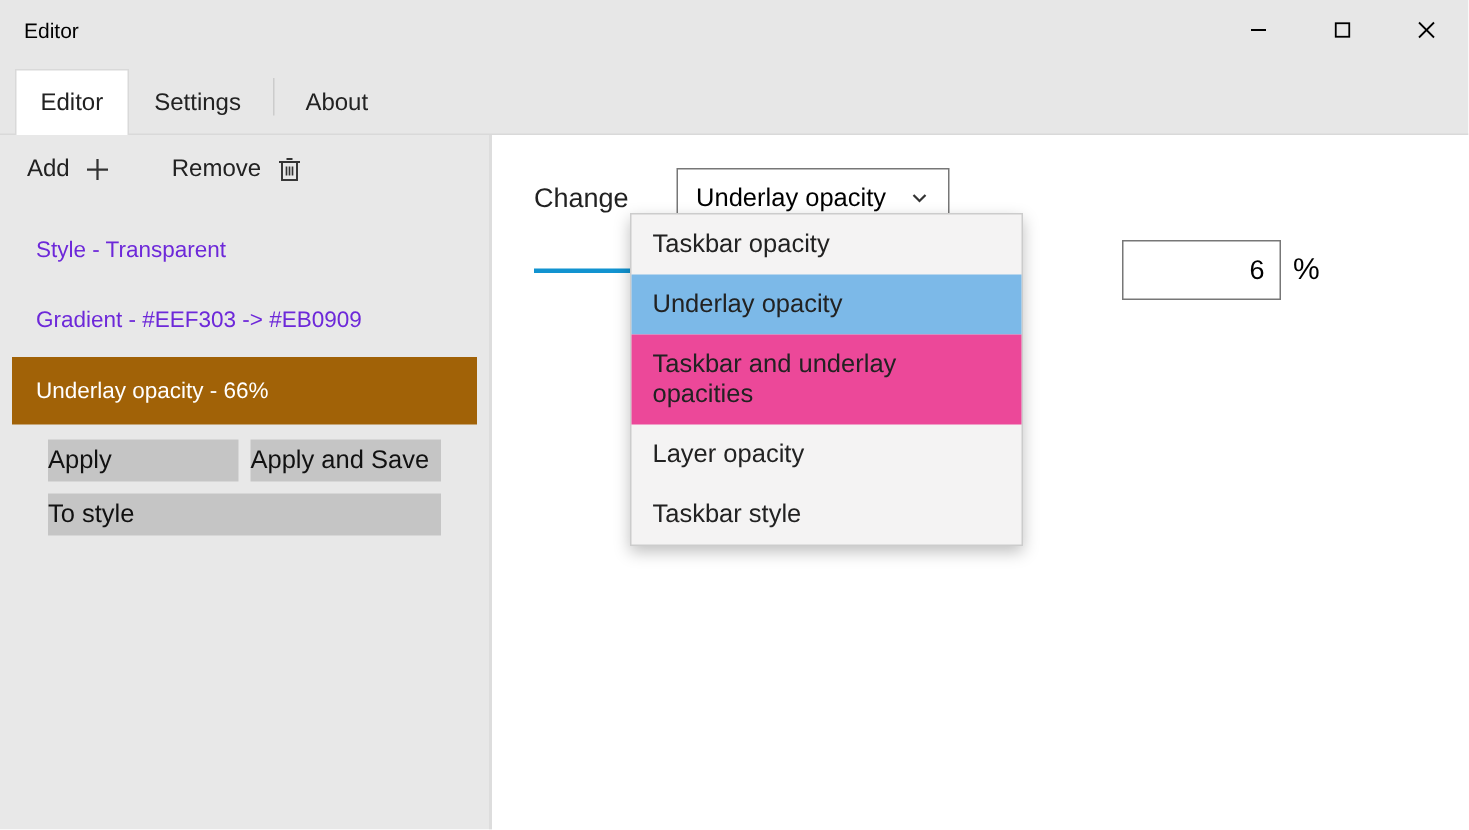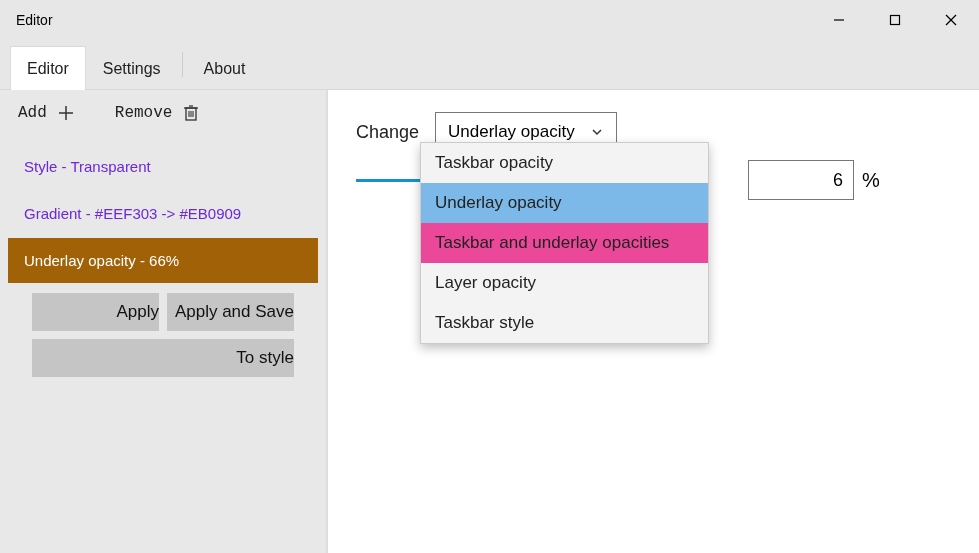--- a/index.html
+++ b/index.html
@@ -71,21 +71,20 @@
       background: #e8e8e8;
       border-right: 2px solid #ddd;
       padding: 0;
     }
     .sidebar-toolbar {
       display: flex;
       align-items: center;
       height: 46px;
       padding: 0 14px;
       gap: 8px;
-      font-family: Liberation Mono, monospace;
     }
     .tb-btn {
       display: flex;
       align-items: center;
       gap: 10px;
       font-size: 16px;
       color: #222;
       padding: 4px 4px;
     }
     .tb-btn .ic { width: 18px; height: 18px; display:flex; align-items:center; justify-content:center; }
@@ -108,37 +107,37 @@
       padding: 8px 32px 0 32px;
       display: flex;
       flex-wrap: wrap;
       gap: 8px;
     }
     .btn {
       background: #c5c5c5;
       color: #111;
       border: none;
       font-size: 17px;
-      height: 38px;
-      display: flex;
-      align-items: center;
-      justify-content: flex-end;
+      height: 28px;
+      display: flex;
+      align-items: center;
+      justify-content: flex-start;
       flex: 1;
     }
     .btn.full { width: 100%; flex: 0 0 100%; }
     .main {
       flex: 1;
       background: #fff;
       position: relative;
       padding: 22px 28px;
     }
     .row {
       display: flex;
       align-items: center;
-      gap: 16px;
+      gap: 32px;
     }
     .label {
       font-size: 18px;
       color: #222;
     }
     .combo {
       border: 1.5px solid #777;
       height: 40px;
       width: 182px;
       display: flex;
@@ -174,21 +173,21 @@
       background: #fff;
     }
     .pct {
       font-size: 20px;
       margin-left: 8px;
     }
     .dropdown {
       position: absolute;
       top: 42px;
       left: 420px;
-      width: 289px;
+      width: 262px;
       background: #f4f3f3;
       box-shadow: 0 4px 10px rgba(0,0,0,0.25);
       border: 1px solid #ccc;
       z-index: 10;
     }
     .dd-item {
       padding: 10px 14px;
       font-size: 17px;
       color: #222;
     }

